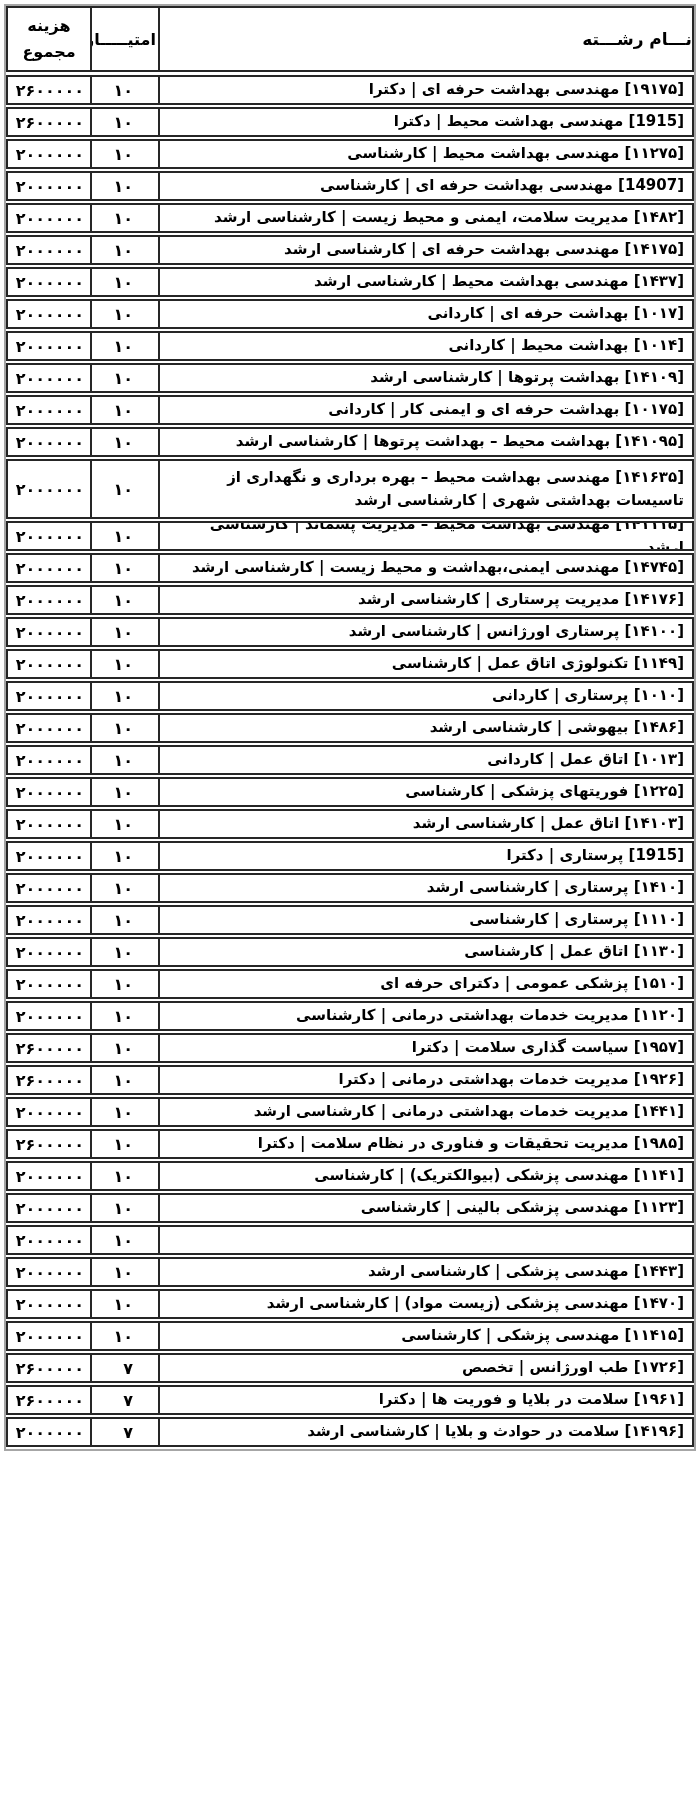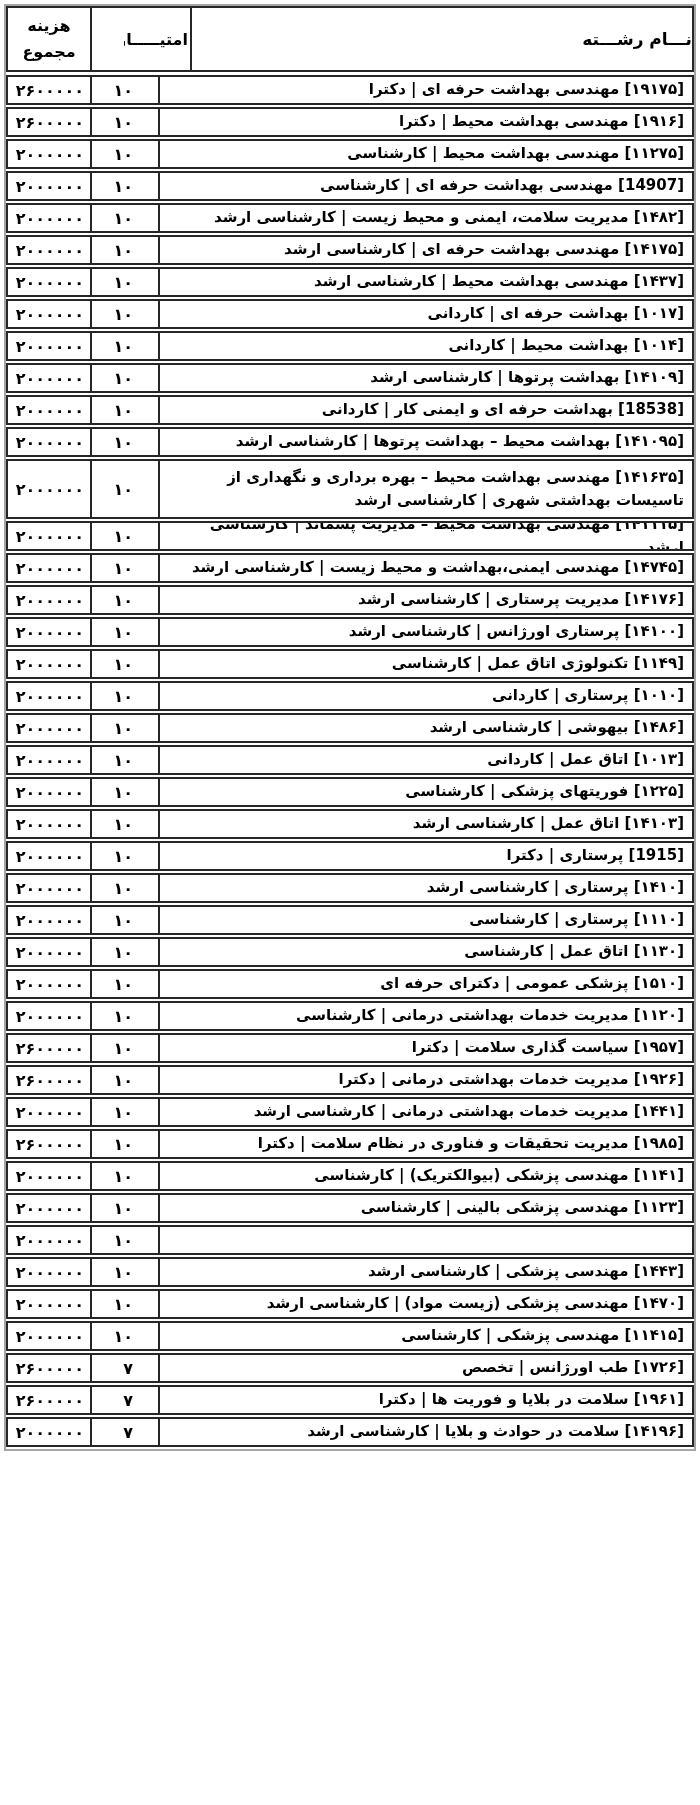--- a/index.html
+++ b/index.html
@@ -18,21 +18,21 @@
     border: 2px solid #a6a6a6;
     background: #ffffff;
   }
   .box {
     border: 2px solid #262626;
     background: #ffffff;
     display: flex;
     margin-bottom: 2px;
     overflow: hidden;
   }
-  .header-box { height: 66px; margin-bottom: 3px; gap: 32px; }
+  .header-box { height: 66px; margin-bottom: 3px; }
   .row { height: 30px; }
   .row.tall { height: 60px; }
   .cell {
     display: flex;
     align-items: center;
     overflow: hidden;
   }
   .cell .txt { width: 100%; direction: rtl; text-align: right; unicode-bidi: plaintext; }
   .cell-cost {
     width: 84px;
@@ -103,21 +103,21 @@
   </div>
 
   <div class="box row">
     <div class="cell cell-cost">
       <div class="txt">۲۶۰۰۰۰۰</div>
     </div>
     <div class="cell cell-score">
       <div class="txt">۱۰</div>
     </div>
     <div class="cell cell-name">
-      <div class="txt">[۱۹۱۶] مهندسی بهداشت محیط | دکترا</div>
+      <div class="txt">[1915] مهندسی بهداشت محیط | دکترا</div>
     </div>
   </div>
 
   <div class="box row">
     <div class="cell cell-cost">
       <div class="txt">۲۰۰۰۰۰۰</div>
     </div>
     <div class="cell cell-score">
       <div class="txt">۱۰</div>
     </div>
@@ -211,21 +211,21 @@
   </div>
 
   <div class="box row">
     <div class="cell cell-cost">
       <div class="txt">۲۰۰۰۰۰۰</div>
     </div>
     <div class="cell cell-score">
       <div class="txt">۱۰</div>
     </div>
     <div class="cell cell-name">
-      <div class="txt">[18538] بهداشت حرفه ای و ایمنی کار | کاردانی</div>
+      <div class="txt">[۱۰۱۷۵] بهداشت حرفه ای و ایمنی کار | کاردانی</div>
     </div>
   </div>
 
   <div class="box row">
     <div class="cell cell-cost">
       <div class="txt">۲۰۰۰۰۰۰</div>
     </div>
     <div class="cell cell-score">
       <div class="txt">۱۰</div>
     </div>

